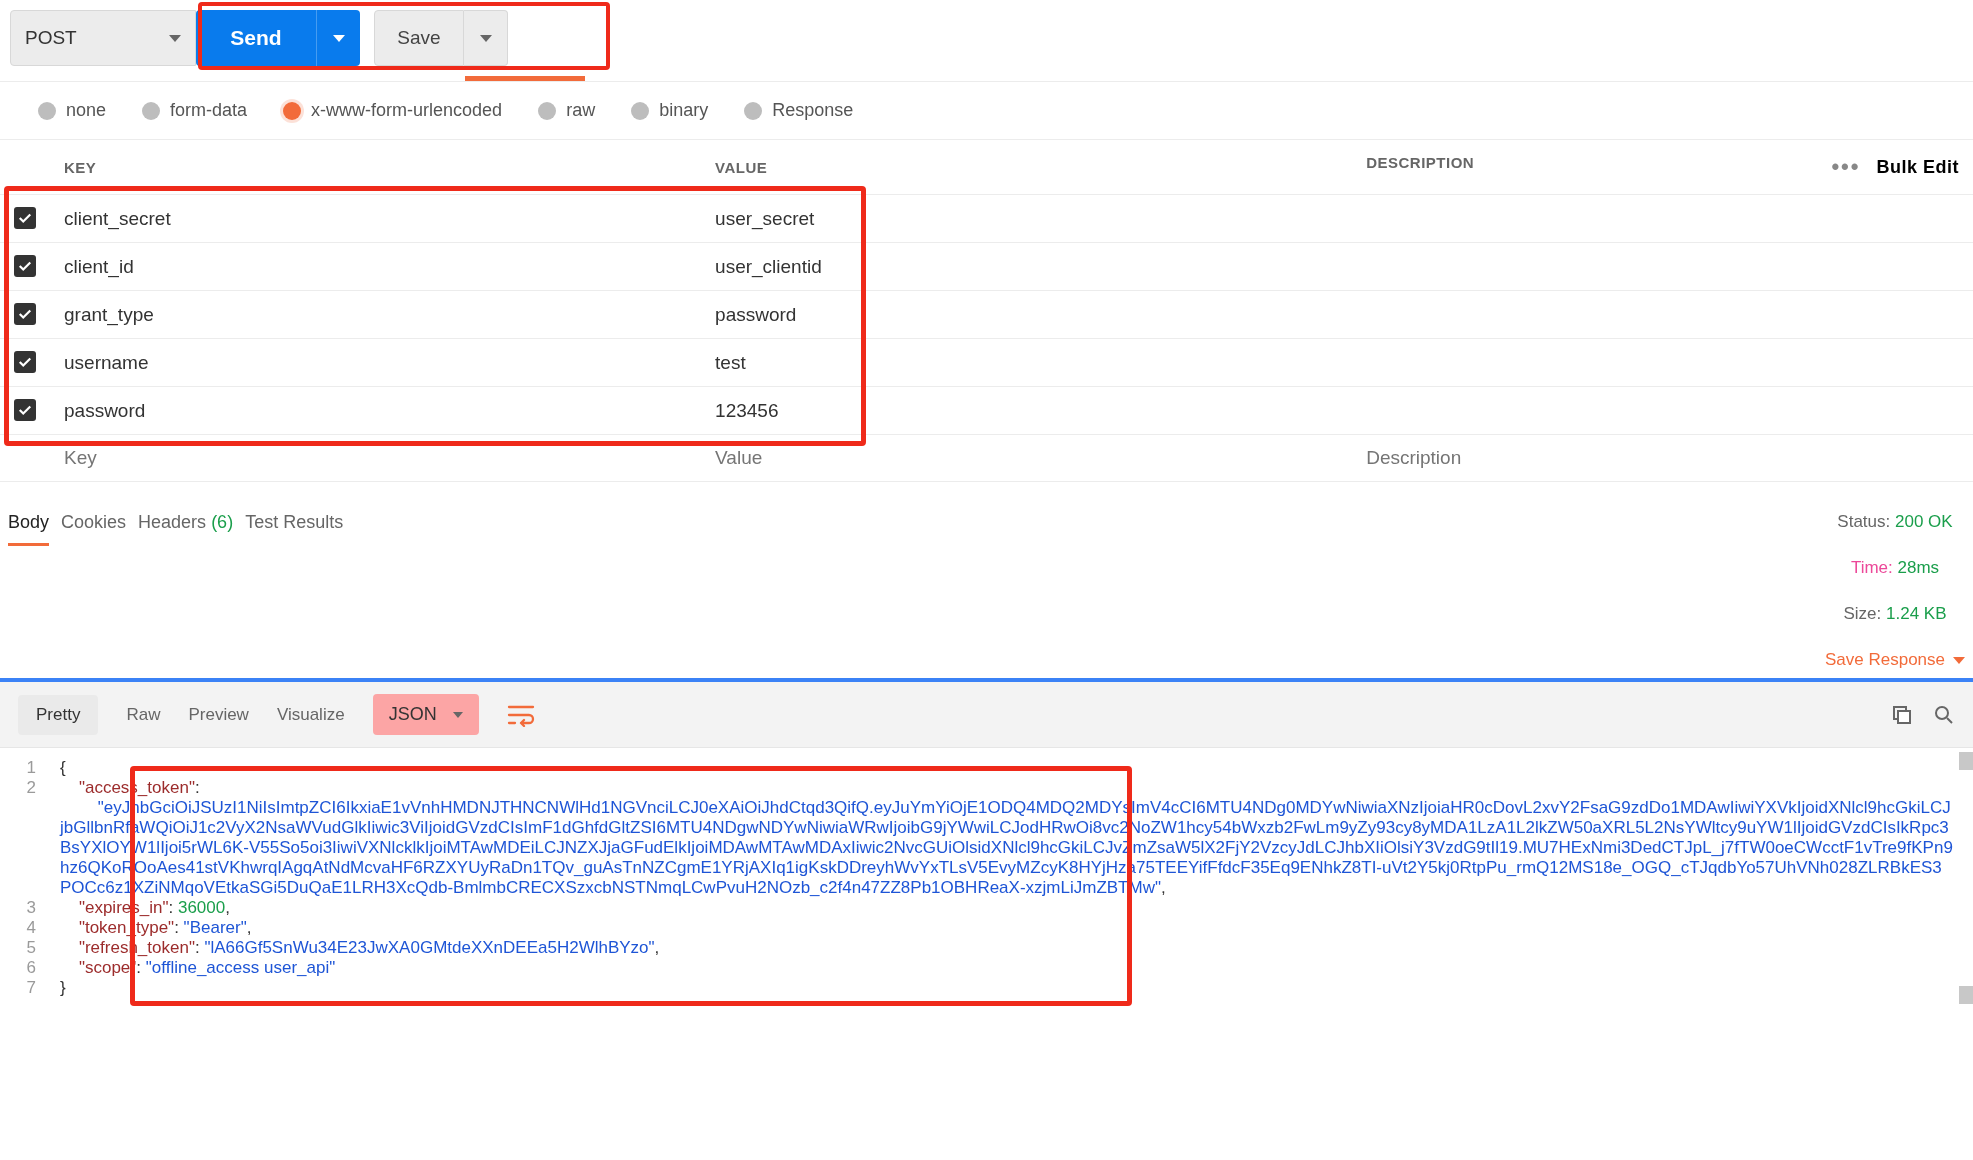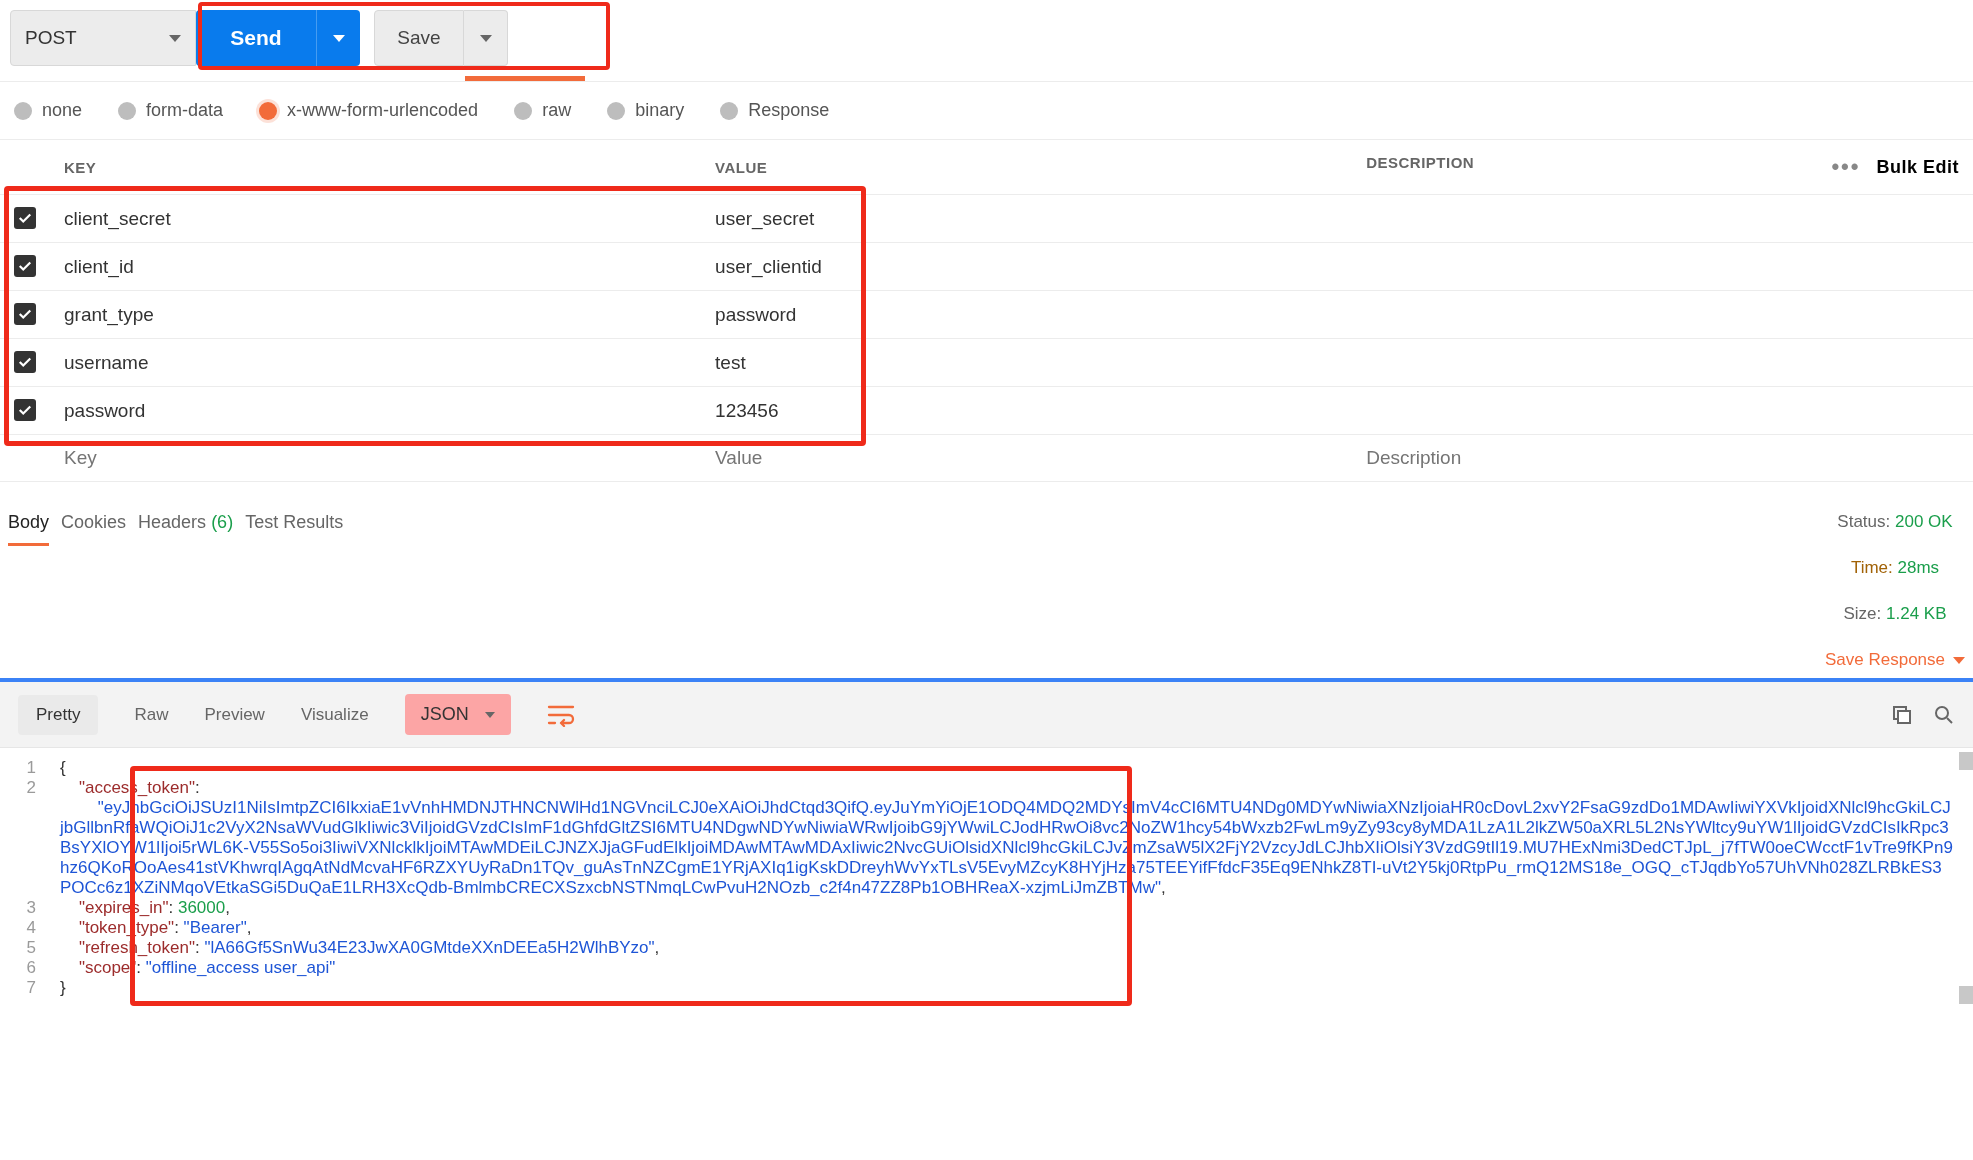--- a/index.html
+++ b/index.html
@@ -15,21 +15,21 @@
 .send-btn { background:#097bed; color:#fff; border:none; width:120px; font-size:21px; font-weight:600; border-radius:4px 0 0 4px; }
 .send-dd { background:#097bed; border:none; border-left:1px solid rgba(255,255,255,.25); width:44px; border-radius:0 4px 4px 0; display:flex; align-items:center; justify-content:center;}
 .send-dd .caret{ border-left:6px solid transparent; border-right:6px solid transparent; border-top:7px solid #fff;}
 .save-grp { display:flex; height:56px; }
 .save-btn { background:#ececec; border:1px solid #d8d8d8; width:90px; font-size:19px; border-radius:4px 0 0 4px; color:#444;}
 .save-dd { background:#ececec; border:1px solid #d8d8d8; border-left:none; width:44px; border-radius:0 4px 4px 0; display:flex;align-items:center;justify-content:center;}
 .save-dd .caret{ border-left:6px solid transparent; border-right:6px solid transparent; border-top:7px solid #666;}
 
 
 .tab-underline { height:5px; background:#f26b3a; width:120px; margin-left:465px; margin-top:-10px; }
-.body-types { display:flex; gap:36px; padding:18px 14px; border-top:1px solid #ececec; border-bottom:1px solid #ececec; align-items:center; }
+.body-types { display:flex; gap:36px; padding:18px 38px; border-top:1px solid #ececec; border-bottom:1px solid #ececec; align-items:center; }
 .radio { display:flex; align-items:center; gap:10px; color:#555; font-size:18px; }
 .radio .dot{ width:18px; height:18px; border-radius:50%; background:#bdbdbd; }
 .radio.sel .dot{ background:#f26b3a; box-shadow:0 0 0 3px rgba(242,107,58,.2); }
 
 
 .kv { width:100%; border-collapse:collapse; }
 .kv th { text-align:left; font-size:15px; font-weight:700; color:#666; letter-spacing:.5px; padding:14px 14px; border-bottom:1px solid #ececec; }
 .kv td { padding:12px 14px; border-bottom:1px solid #ececec; font-size:19px; color:#333; }
 .kv .chk { width:42px; text-align:center; }
 .chkbox { width:22px; height:22px; background:#333; border-radius:3px; display:inline-flex; align-items:center; justify-content:center; }
@@ -43,21 +43,21 @@
 
 .resp-tabs { display:flex; gap:12px; padding:20px 8px 8px 8px; align-items:flex-start; border-bottom:4px solid #3b82f6; margin-top:10px;}
 .resp-tabs .tab{ color:#666; font-size:18px; padding-bottom:10px; }
 .resp-tabs .tab.active{ color:#222; border-bottom:3px solid #f26b3a; }
 .hdr-count{ color:#1a9e4b; }
 .resp-right { margin-left:auto; display:flex; gap:26px; align-items:center; font-size:17px;flex-direction:column; }
 .gr{ color:#1a9e4b; }
 .save-resp{ color:#f26b3a; display:flex; align-items:center; gap:8px; }
 
 
-.pretty-bar { display:flex; gap:36px; padding:12px 18px; background:#f3f3f3; border-bottom:1px solid #e6e6e6; align-items:center; }
+.pretty-bar { display:flex; gap:28px; padding:12px 18px; background:#f3f3f3; border-bottom:1px solid #e6e6e6; align-items:center; }
 .pretty-bar .btn{ background:#eaeaea; padding:10px 18px; border-radius:4px; color:#333; font-size:17px; }
 .pretty-bar .plain{ color:#666; font-size:17px; }
 .json-sel{ display:flex; align-items:center; gap:10px; background:#fca5a5; padding:10px 16px; border-radius:4px; }
 .wrap-ico{ width:30px; height:24px; }
 .pretty-right{ margin-left:auto; display:flex; gap:20px; align-items:center; }
 
 
 .code { font-family:Consolas,Menlo,monospace; font-size:17px; padding:10px 0 10px 0; position:relative; }
 .gut { color:#9a9a9a; width:56px; text-align:right; padding-right:20px; user-select:none; display:inline-block; vertical-align:top; }
 .line { display:flex; align-items:flex-start; }
@@ -196,21 +196,21 @@
 <div class="red-box-params" style="left:4px; top:46px; width:862px; height:260px;"></div>
 </div>
 
 <div class="resp-tabs">
   <span class="tab active">Body</span>
   <span class="tab">Cookies</span>
   <span class="tab"><span>Headers</span> <span class="hdr-count">(6)</span></span>
   <span class="tab">Test Results</span>
   <div class="resp-right">
     <span><span style="color:#666">Status:</span> <span class="gr">200 OK</span></span>
-    <span><span style="color:#a16207">Time:</span> <span class="gr">28ms</span></span>
+    <span><span style="color:#ec4899">Time:</span> <span class="gr">28ms</span></span>
     <span><span style="color:#666">Size:</span> <span class="gr">1.24 KB</span></span>
     <span class="save-resp">
         <span>Save Response</span> 
         <span style="border-left:6px solid transparent;border-right:6px solid transparent;border-top:7px solid #f26b3a;"></span>
       </span>
   </div>
 </div>
 
 <div class="pretty-bar">
   <span class="btn">Pretty</span>

